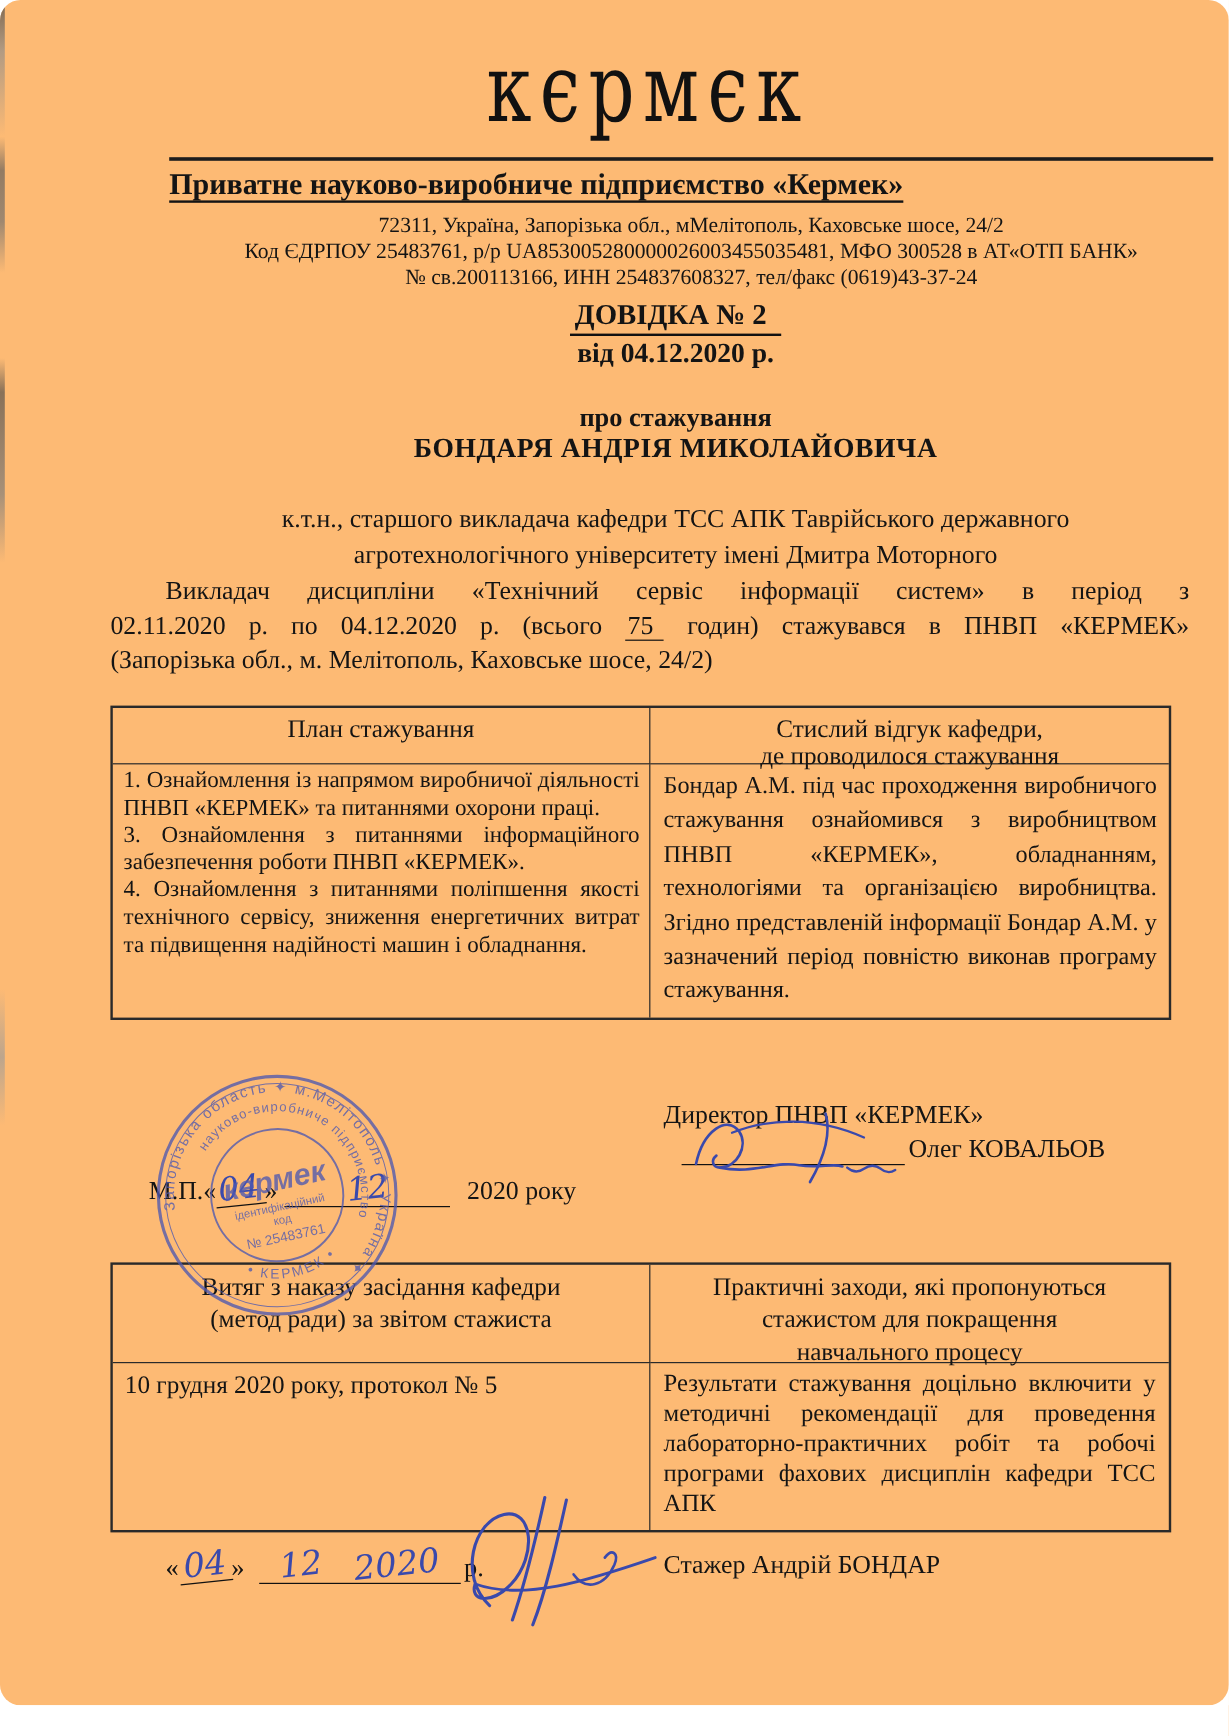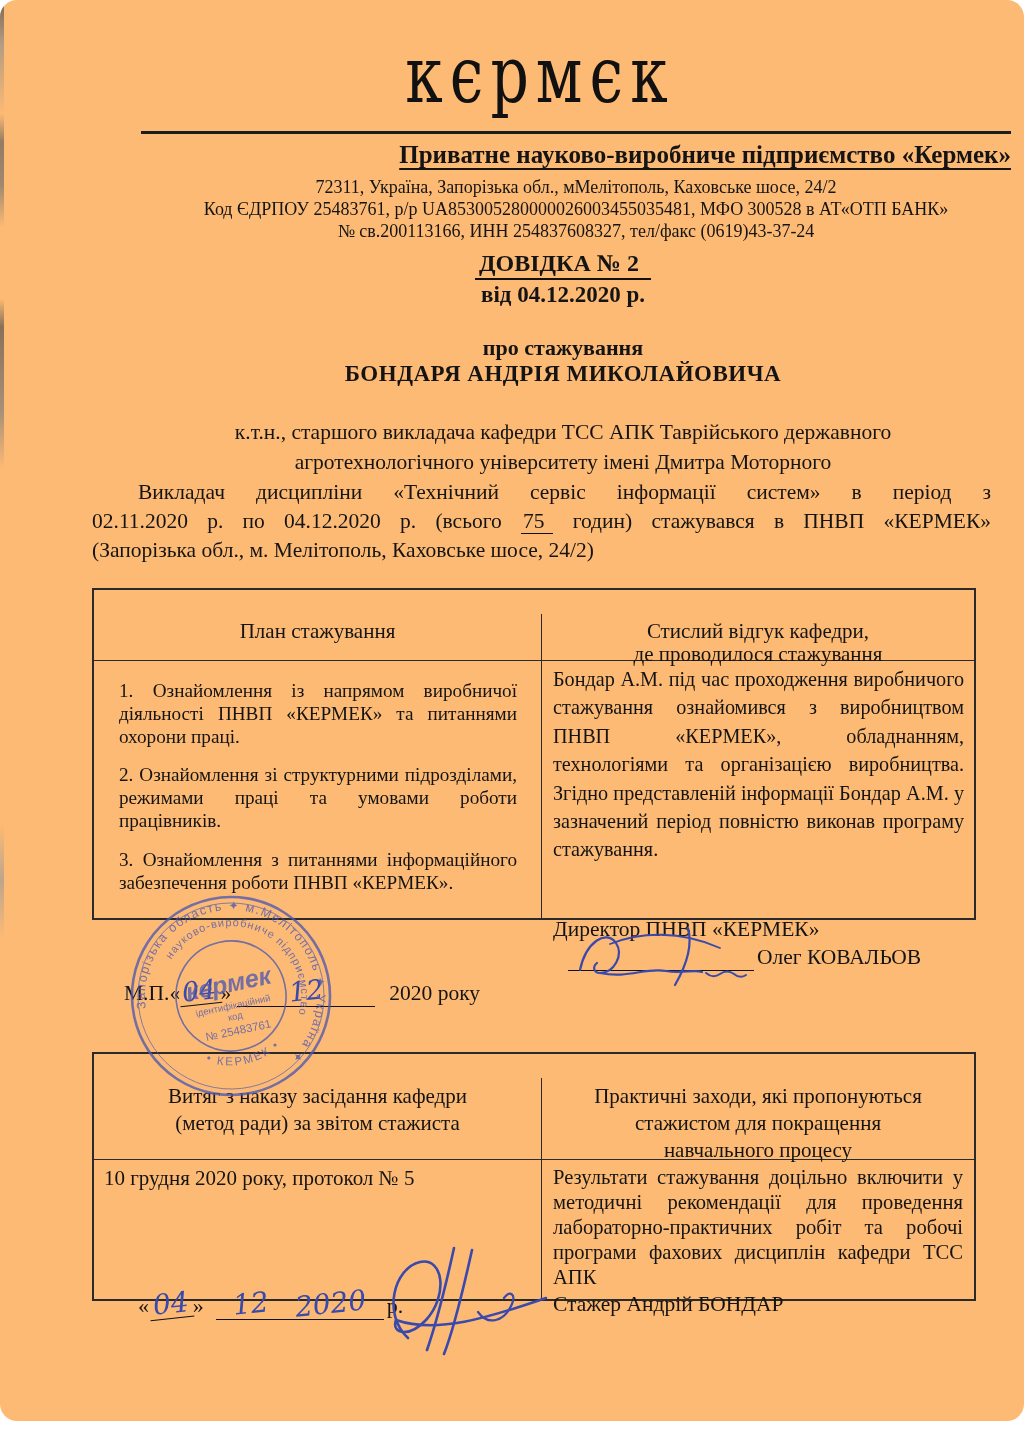--- a/index.html
+++ b/index.html
@@ -16,21 +16,21 @@
       #7a7a7a 29%,transparent 33%,transparent 58%,#9a9a9a 62%,transparent 66%,
       transparent 100%);
   }
   .logo {
     position:absolute; top:28px; left:56px; width:968px; text-align:center;
     font-family:"DejaVu Serif",serif; font-size:60px; letter-spacing:7px;
     transform:scaleY(1.32); transform-origin:top center; color:#111;
   }
   .rule { position:absolute; top:131px; left:141px; width:870px; height:3px; background:#1d1d1d; }
   .company {
-    position:absolute; top:141px; left:141px; width:870px; text-align:right;
+    position:absolute; top:141px; left:141px; width:870px; text-align:left;
     font-size:25px; font-weight:bold; text-decoration:underline;
     text-decoration-thickness:2px; text-underline-offset:5px;
   }
   .addr { position:absolute; left:141px; width:870px; text-align:center; font-size:18px; }
   .a1 { top:177px; } .a2 { top:199px; } .a3 { top:221px; }
 
   .cblock { position:absolute; left:92px; width:942px; text-align:center; }
   .doc-num-wrap { top:250px; }
   .doc-num { display:inline-block; font-size:24px; font-weight:bold;
     border-bottom:2.5px solid #111; padding:0 12px 1px 4px; }
@@ -43,25 +43,25 @@
   .para { position:absolute; left:92px; width:899px; font-size:21.5px; }
   .p1 { top:480px; text-indent:46px; text-align:justify; text-align-last:justify; }
   .p2 { top:509px; text-align:justify; text-align-last:justify; }
   .p3 { top:538px; }
   .hours { border-bottom:1.7px solid #111; padding:0 9px 0 2px; }
 
   .tbl { position:absolute; left:92px; width:884px; display:grid;
     grid-template-columns:448px 1fr; border:2px solid #2a2a2a; box-sizing:border-box; }
   .tbl > div { box-sizing:border-box; }
   .c-left { border-right:1.8px solid #2a2a2a; }
-  .c-head { border-bottom:1.8px solid #2a2a2a; text-align:center;margin-top:24px; }
+  .c-head { border-bottom:1.8px solid #2a2a2a; text-align:center; }
   .tbl1 { top:588px; }
   .tbl1 .c-head { height:47px; font-size:21px; line-height:23px; padding-top:6px; }
   .tbl1 .td-l { padding:3px 8px 8px 9px; font-size:19.2px; line-height:22.8px; text-align:justify; }
-  .tbl1 .td-l p { margin:16px; }
+  .tbl1 .td-l p { margin:0; }
   .tbl1 .td-r { padding:4px 10px 8px 11px; font-size:20.2px; line-height:28.4px; text-align:justify; }
 
   .tbl2 { top:1052px; }
   .tbl2 .c-head { height:82px; font-size:21px; line-height:27px; padding-top:5px; }
   .tbl2 .td-l { padding:6px 10px; font-size:21px; }
   .tbl2 .td-r { padding:5px 11px 9px; font-size:20.6px; line-height:25px; text-align:justify; }
 
   .dir-title { position:absolute; left:553px; top:917px; font-size:21.5px; }
   .dir-underline { position:absolute; left:568px; top:948px; width:186px; height:22px;
     border-bottom:1.8px solid #111; }
@@ -117,22 +117,22 @@
   <div class="para p3">(Запорізька обл., м. Мелітополь, Каховське шосе, 24/2)</div>
 
   <div class="tbl tbl1">
     <div class="c-left c-head">План стажування</div>
     <div class="c-head">
       <div>Стислий відгук кафедри,</div>
       <div>де проводилося стажування</div>
     </div>
     <div class="c-left td-l">
       <p>1. Ознайомлення із напрямом виробничої діяльності ПНВП «КЕРМЕК» та питаннями охорони праці.</p>
-      <p>2. Ознайомлення зі структурними підрозділами, режимами праці та умовами роботи працівників.</p>
       <p>3. Ознайомлення з питаннями інформаційного забезпечення роботи ПНВП «КЕРМЕК».</p>
+      <p>4. Ознайомлення з питаннями поліпшення якості технічного сервісу, зниження енергетичних витрат та підвищення надійності машин і обладнання.</p>
     </div>
     <div class="td-r">Бондар А.М. під час проходження виробничого стажування ознайомився з виробництвом ПНВП «КЕРМЕК», обладнанням, технологіями та організацією виробництва. Згідно представленій інформації Бондар А.М. у зазначений період повністю виконав програму стажування.</div>
   </div>
 
   <div class="dir-title">Директор ПНВП «КЕРМЕК»</div>
   <div class="dir-underline"></div>
   <div class="dir-name">Олег КОВАЛЬОВ</div>
   <svg class="sig-dir" width="195" height="64" viewBox="0 0 195 64">
     <path class="ink" stroke-width="2.2" d="M10,46 C16,18 36,5 46,19 C54,31 44,49 30,49 C24,49 22,43 27,39"></path>
     <path class="ink" stroke-width="2.2" d="M30,49 C58,55 76,43 96,47 C112,50 124,45 132,48"></path>

